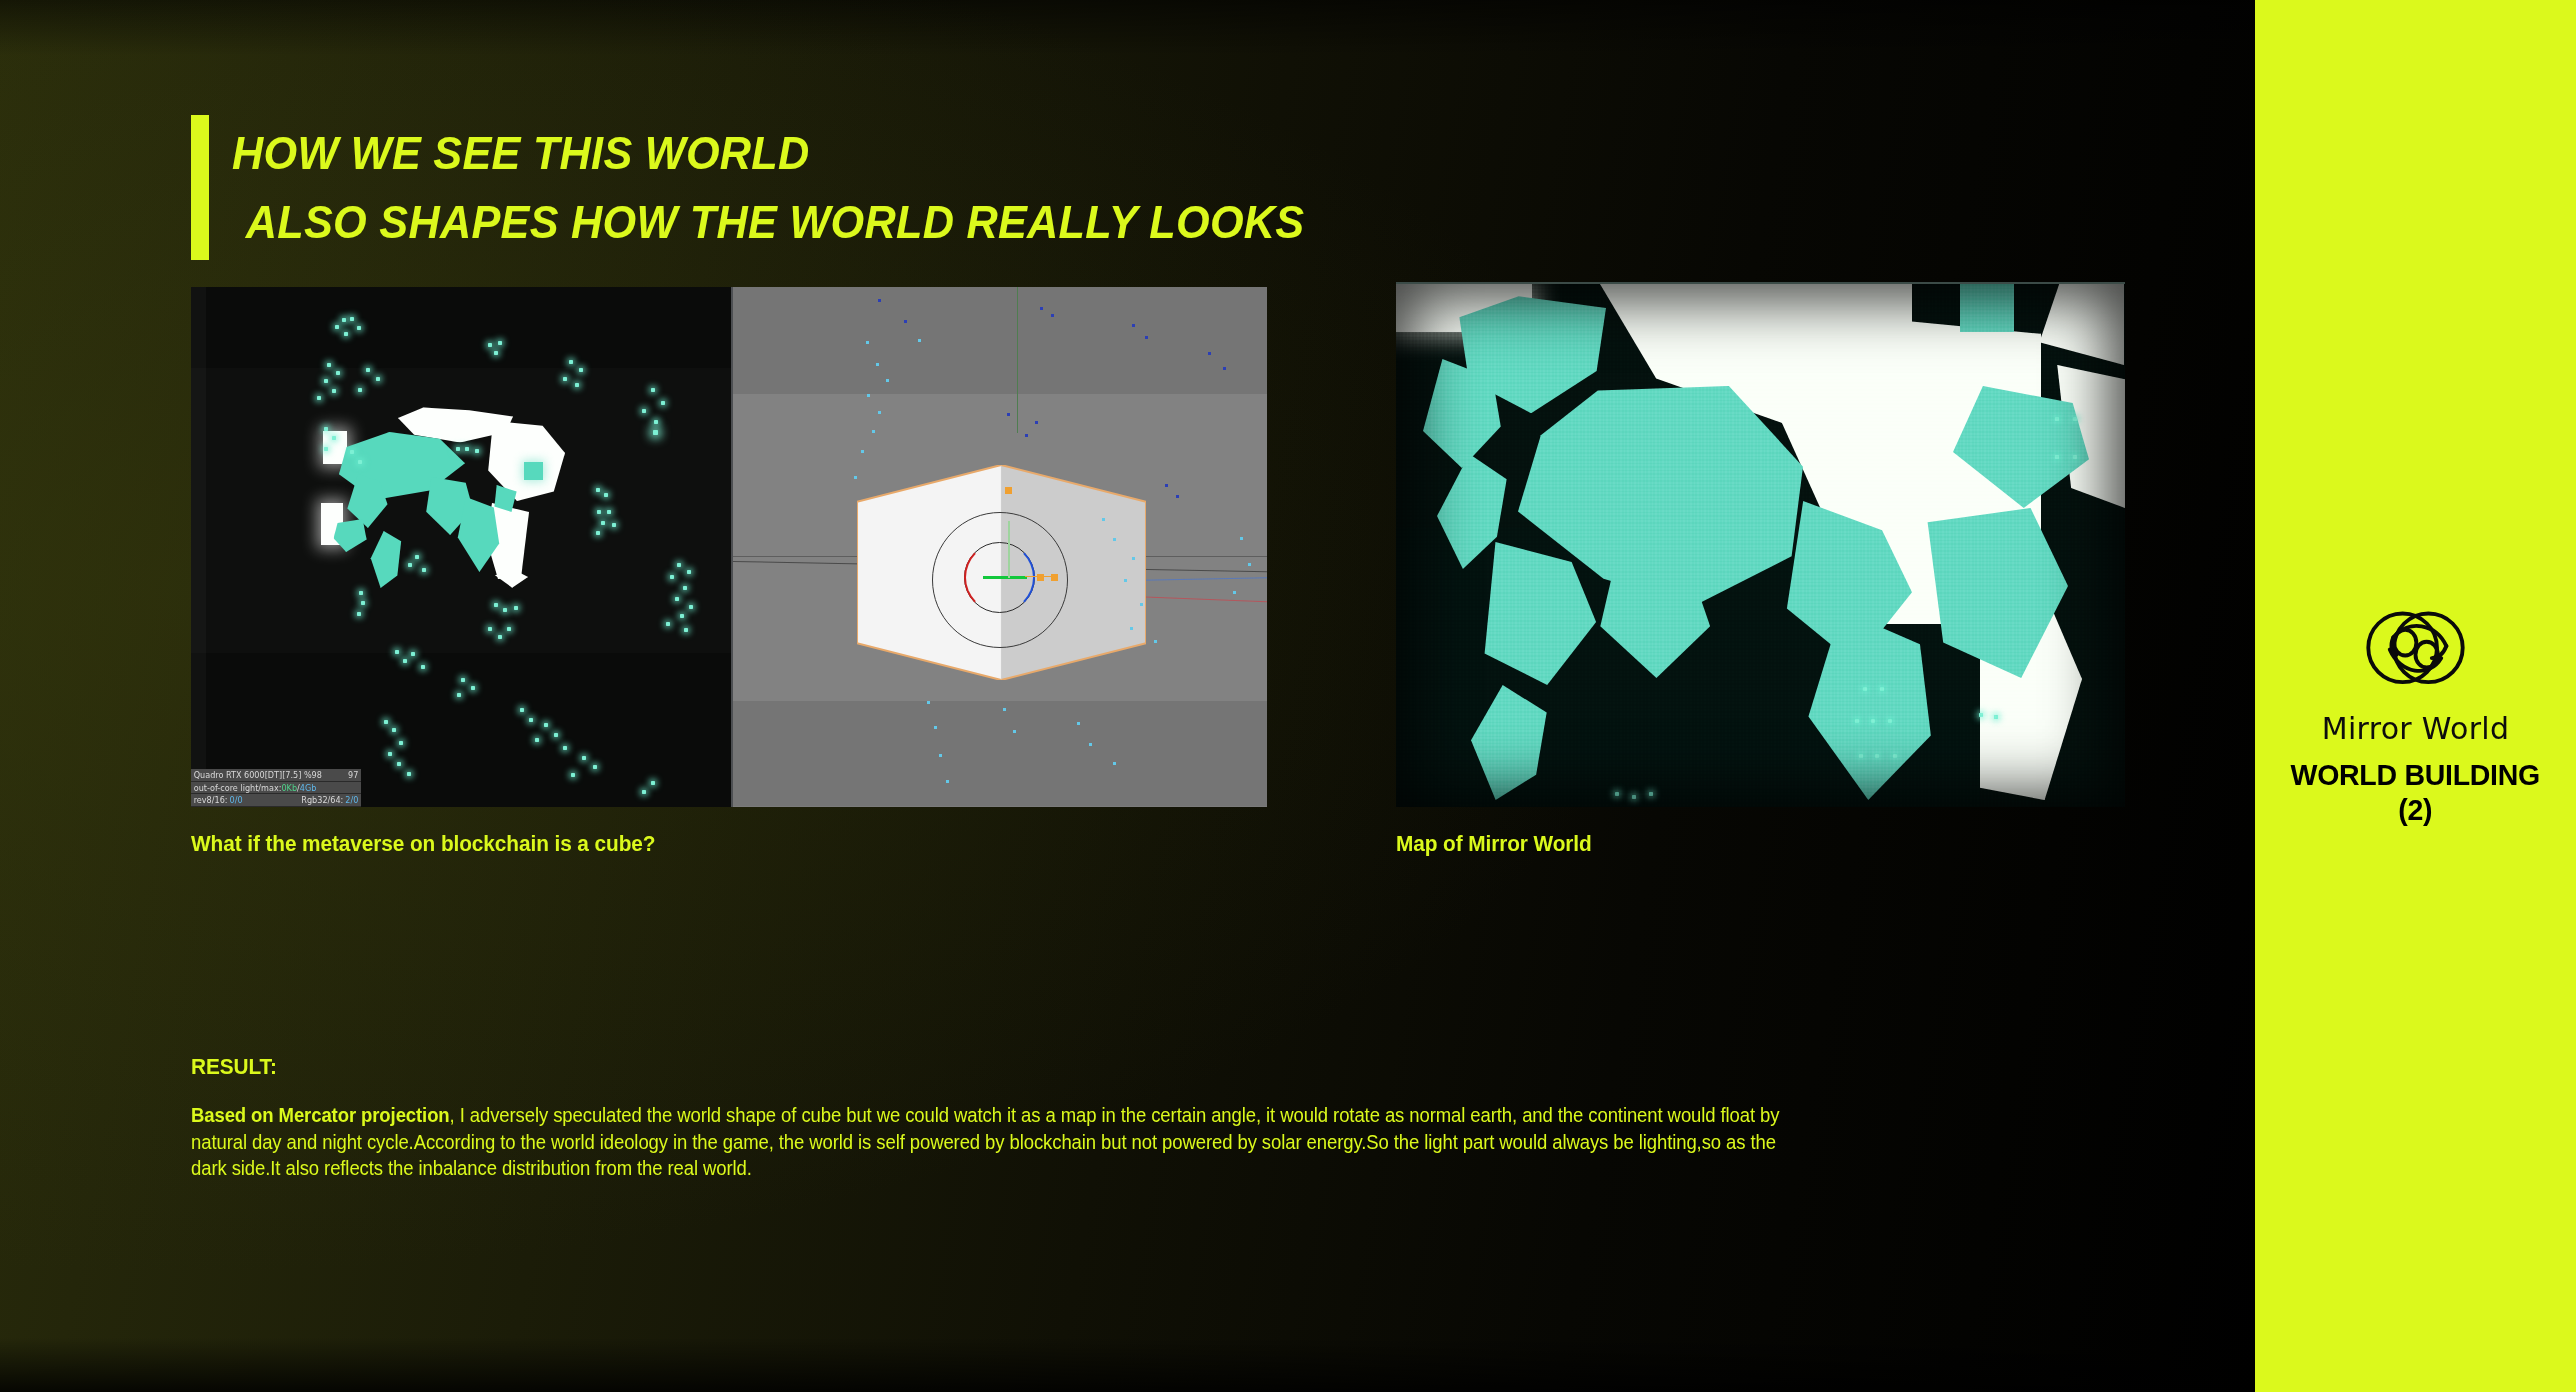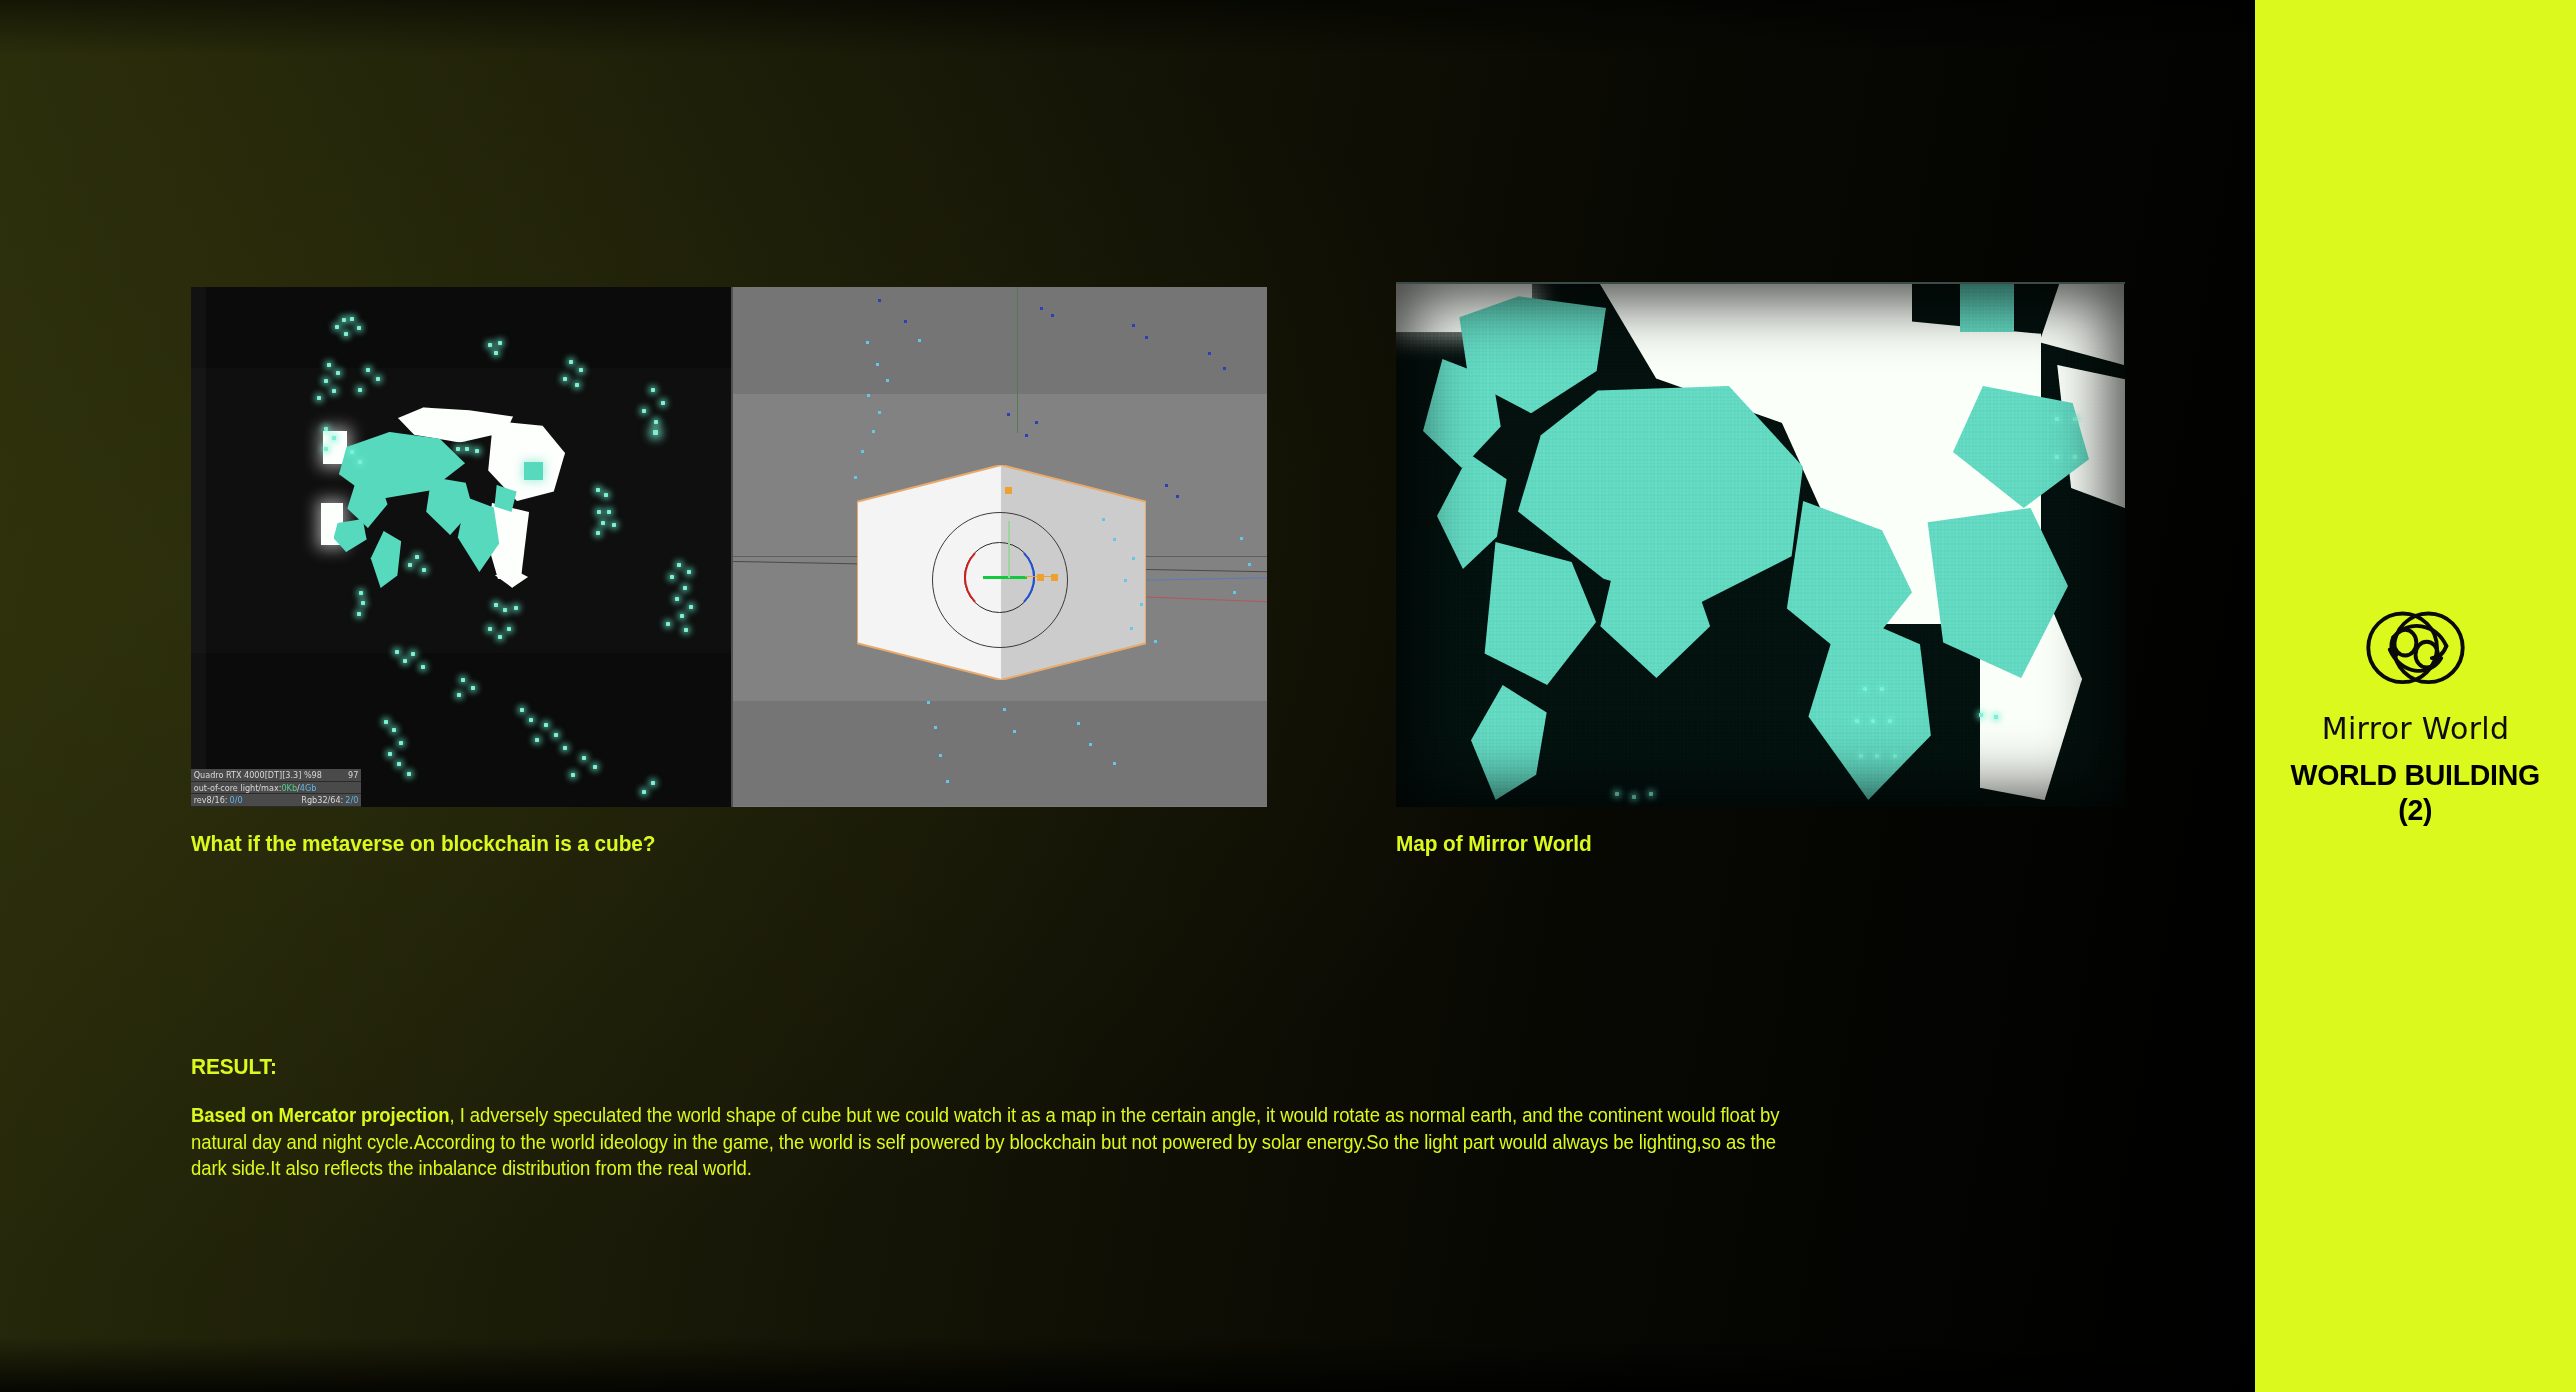--- a/index.html
+++ b/index.html
@@ -306,20 +306,27 @@
   .sidebar-title .num { display: block; }
 </style>
 </head>
 <body>
 
 <div id="slide">
 
   <div class="bg-gradient"></div>
   <div class="bg-vignette"></div>
 
+  <div class="title-block">
+    <div class="title-bar"></div>
+    <div class="title-lines">
+      <div class="title-line">HOW WE SEE THIS WORLD</div>
+      <div class="title-line second">ALSO SHAPES HOW THE WORLD REALLY LOOKS</div>
+    </div>
+  </div>
 
   <div class="figure" id="figure-blender">
 
     <div class="pane-render">
       <div class="band-edge-l"></div>
       <div class="band-mid"></div>
 
       <div class="render-map">
 
         <div class="rm-shape rm-white" style="left:78px;top:5.4px;width:115px;height:35px;clip-path:polygon(0% 30%,22% 0%,62% 8%,100% 26%,94% 70%,54% 100%,14% 78%);"></div>
@@ -420,21 +427,21 @@
       <div class="glow-dot" style="left:344px;top:451px;"></div>
       <div class="glow-dot" style="left:372px;top:459px;"></div>
       <div class="glow-dot" style="left:391px;top:469px;"></div>
       <div class="glow-dot" style="left:402px;top:478px;"></div>
       <div class="glow-dot" style="left:380px;top:486px;"></div>
       <div class="glow-dot" style="left:451px;top:503px;"></div>
       <div class="glow-dot" style="left:460px;top:494px;"></div>
 
       <div class="gpu-stats">
         <div class="gpu-row">
-          <span>Quadro RTX 4000[DT][3.3] %98</span>
+          <span>Quadro RTX 6000[DT][7.5] %98</span>
           <span class="spacer"></span>
           <span>97</span>
         </div>
         <div class="gpu-row">
           <span>out-of-core light/max:</span>
           <span class="gpu-green">0Kb</span>
           <span>/</span>
           <span class="gpu-blue">4Gb</span>
         </div>
         <div class="gpu-row">

